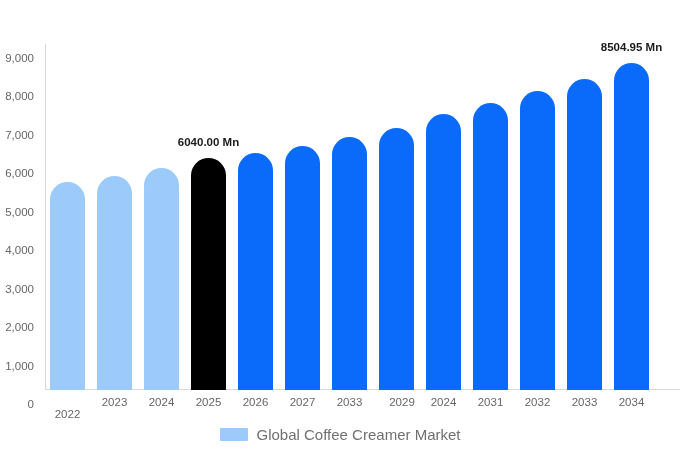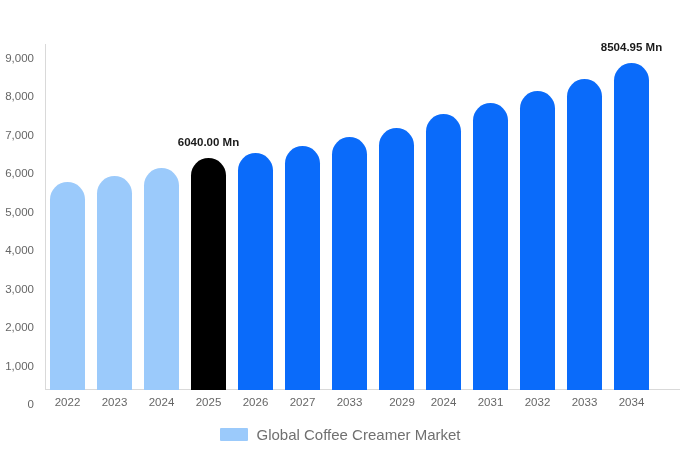--- a/index.html
+++ b/index.html
@@ -211,21 +211,21 @@
       <div class="ytick" style="top: 76.8889px;">7,000</div>
       <div class="ytick" style="top: 115.333px;">6,000</div>
       <div class="ytick" style="top: 153.778px;">5,000</div>
       <div class="ytick" style="top: 192.222px;">4,000</div>
       <div class="ytick" style="top: 230.667px;">3,000</div>
       <div class="ytick" style="top: 269.111px;">2,000</div>
       <div class="ytick" style="top: 307.556px;">1,000</div>
       <div class="ytick" style="top: 346px;">0</div>
     </div>
   <div class="xtick-wrap" id="xticks-container">
-      <div class="xtick" style="left: 22.5px;">2022</div>
+      <div class="xtick" style="left: 22.5px; margin-top: 12px;">2022</div>
       <div class="xtick" style="left: 69.5px;">2023</div>
       <div class="xtick" style="left: 116.5px;">2024</div>
       <div class="xtick" style="left: 163.5px;">2025</div>
       <div class="xtick" style="left: 210.5px;">2026</div>
       <div class="xtick" style="left: 257.5px;">2027</div>
       <div class="xtick" style="left: 304.5px;">2033</div>
       <div class="xtick" style="left: 357px;">2029</div>
       <div class="xtick" style="left: 398.5px;">2024</div>
       <div class="xtick" style="left: 445.5px;">2031</div>
       <div class="xtick" style="left: 492.5px;">2032</div>

